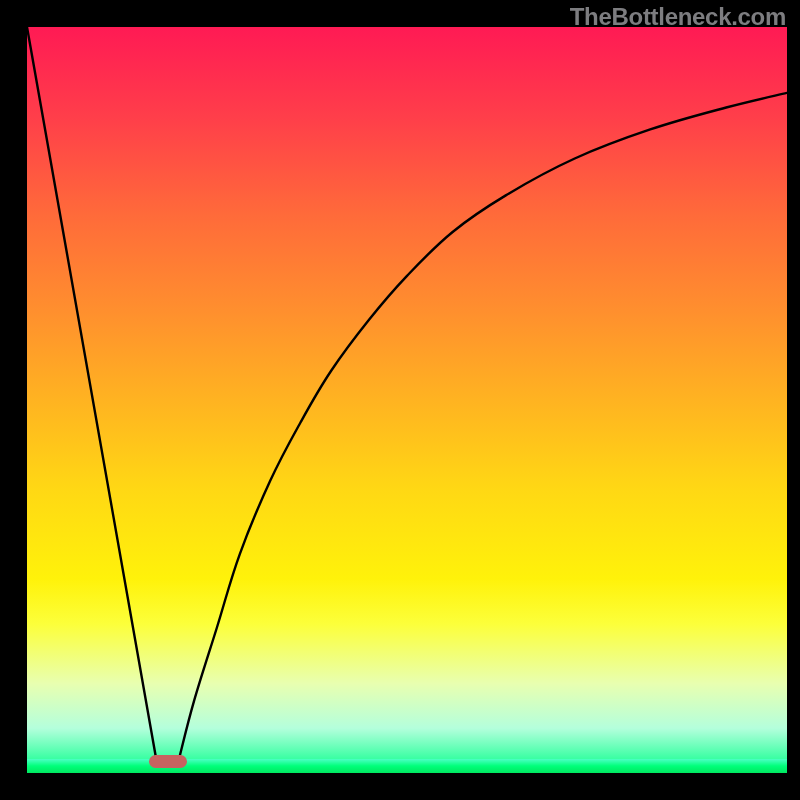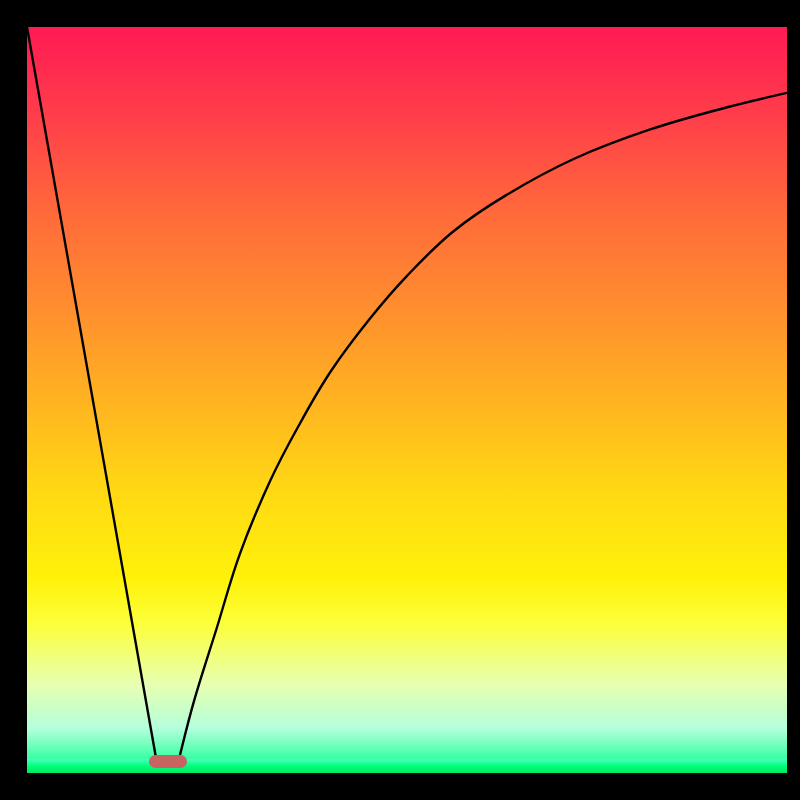--- a/index.html
+++ b/index.html
@@ -61,20 +61,21 @@
     top: 0;
     width: 100%;
     height: 100%;
     pointer-events: none;
   }
 </style>
 </head>
 <body>
 
 <div class="frame">
+  <div class="watermark">TheBottleneck.com</div>
   <div class="plot-area">
     <div class="bottom-strip"></div>
     <svg class="curve" viewBox="0 0 760 746" preserveAspectRatio="none">
       <path id="left-path" fill="none" stroke="#000" stroke-width="2.4" stroke-linecap="round" d="M0.00 0.00 L129.20 732.00"></path>
       <path id="right-path" fill="none" stroke="#000" stroke-width="2.4" stroke-linecap="round" d="M152.00 732.00 C 154.74 721.46, 160.36 697.16, 167.20 673.44 C 174.04 649.72, 181.79 626.59, 190.00 600.24 C 198.21 573.89, 203.22 553.39, 212.80 527.04 C 222.38 500.69, 232.26 477.56, 243.20 453.84 C 254.14 430.12, 262.66 415.04, 273.60 395.28 C 284.54 375.52, 291.69 362.49, 304.00 344.04 C 316.31 325.59, 328.32 309.93, 342.00 292.80 C 355.68 275.67, 364.95 264.69, 380.00 248.88 C 395.05 233.07, 407.82 219.45, 425.60 204.96 C 443.38 190.47, 456.91 181.54, 478.80 168.36 C 500.69 155.18, 521.21 143.62, 547.20 131.76 C 573.19 119.90, 595.84 111.70, 623.20 102.48 C 650.56 93.26, 674.58 87.11, 699.20 80.52 C 723.82 73.93, 749.06 68.52, 760.00 65.88"></path>
     </svg>
     <div id="marker" class="marker" style="left: 121.6px; width: 38px; bottom: 5px; height: 13px; background: rgb(199, 99, 96);"></div>
   </div>
 </div>
 

